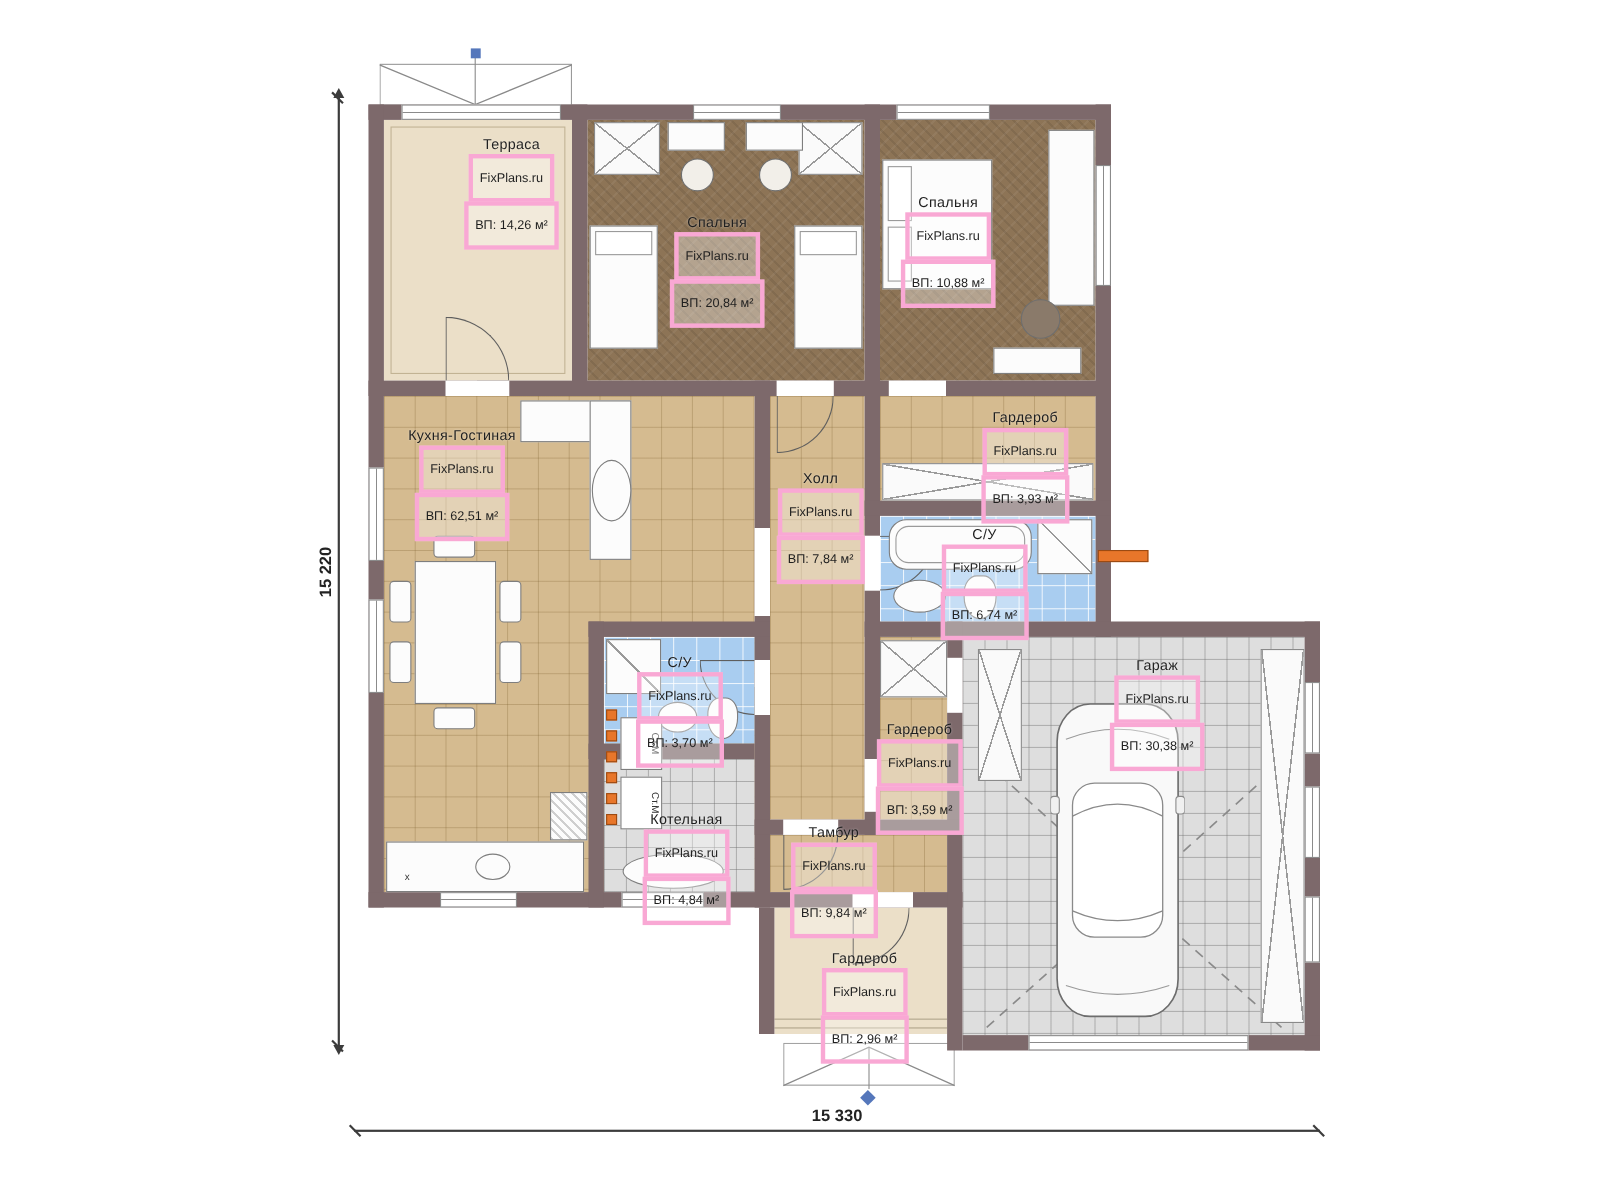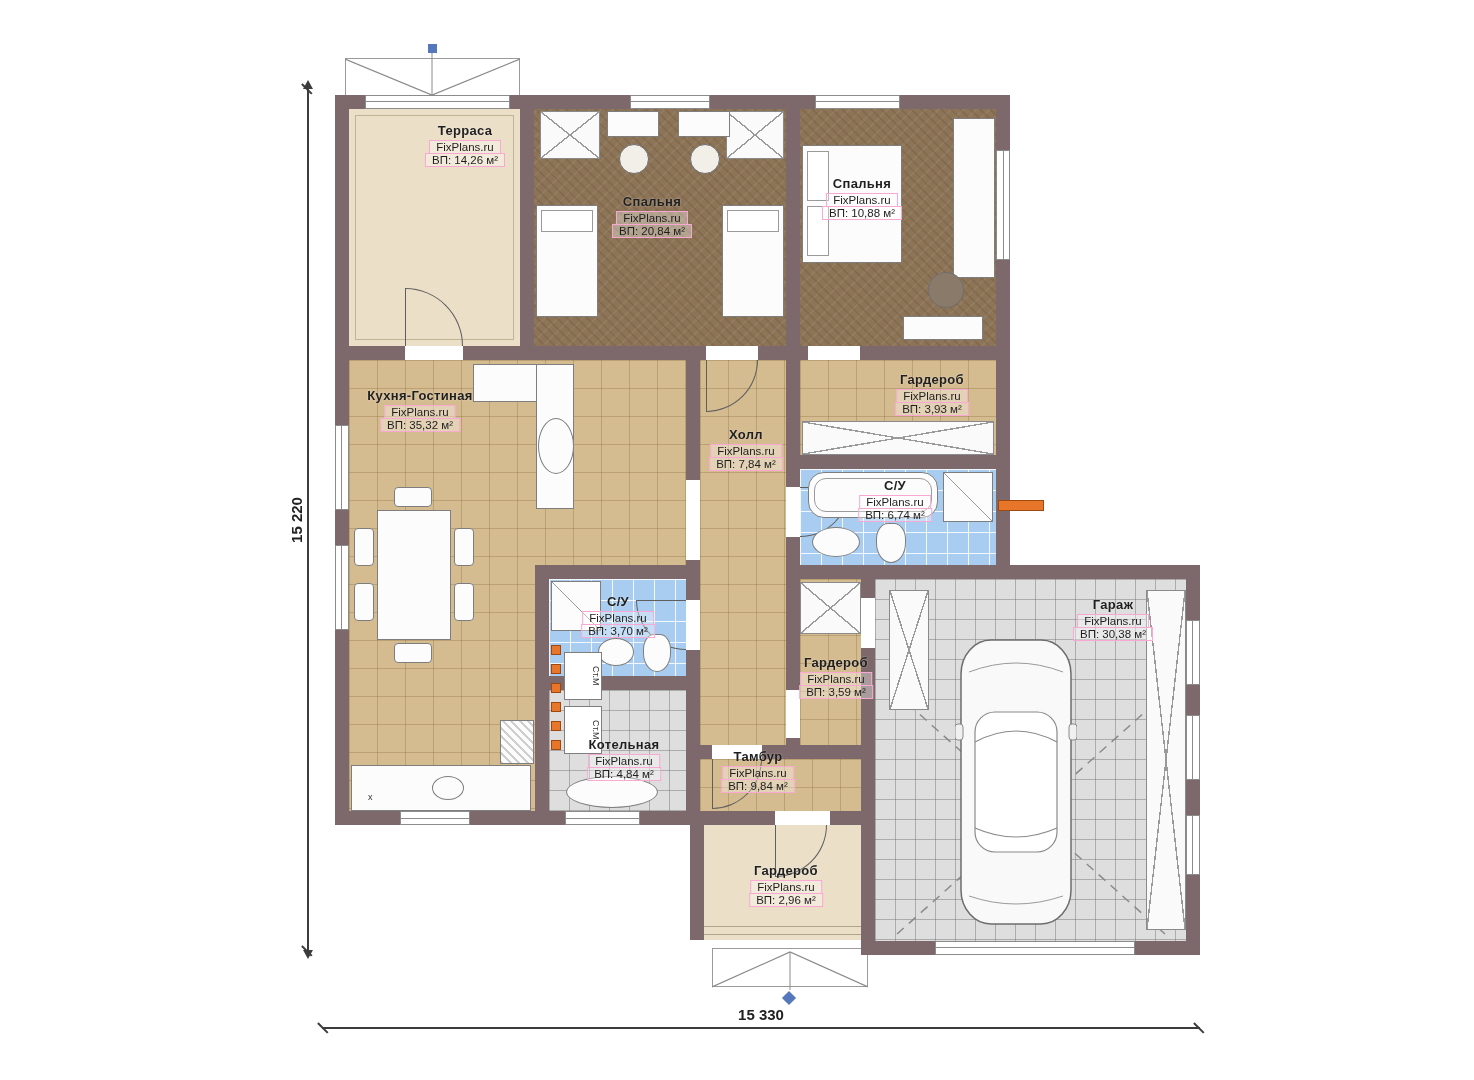--- a/index.html
+++ b/index.html
@@ -39,22 +39,22 @@
     background-image:
       linear-gradient(to top right,transparent calc(50% - .7px),#9a9a9a calc(50% - .7px),#9a9a9a calc(50% + .7px),transparent calc(50% + .7px)),
       linear-gradient(to bottom right,transparent calc(50% - .7px),#9a9a9a calc(50% - .7px),#9a9a9a calc(50% + .7px),transparent calc(50% + .7px));}
   .round{border-radius:50%;}
   .chair{position:absolute;width:28px;height:28px;border-radius:50%;background:#f2efe9;border:1px solid #6f6f6f;z-index:6;}
   .dot{position:absolute;width:8px;height:8px;background:#e8762a;border:1px solid #9c4a12;z-index:7;}
   .washer{position:absolute;background:#fff;border:1px solid #7e7e7e;z-index:7;
     writing-mode:vertical-rl;text-align:center;font-size:9px;color:#333;box-sizing:border-box;}
   
   .rlabel{position:absolute;transform:translateX(-50%);text-align:center;z-index:9;}
-  .rname{font-weight:bold;font-size:13px;letter-spacing:.3px;white-space:nowrap;text-shadow:0 0 2px rgba(255,255,255,.5);text-align:center;}
-  .rbox{border:1px solid #f9a8d4;font-size:11.5px;padding:0 6px;margin:2px auto 0;
+  .rname{font-weight:normal;font-size:13px;letter-spacing:.3px;white-space:nowrap;text-shadow:0 0 2px rgba(255,255,255,.5);text-align:center;}
+  .rbox{border:4px solid #f9a8d4;font-size:11.5px;padding:12px 6px;margin:2px auto 0;
         background:rgba(255,255,255,.34);white-space:nowrap;display:table;}
   .rbox + .rbox{margin-top:-1px;}
   
   .dim-line{position:absolute;background:#3c3c3c;z-index:2;}
   .dim-text{position:absolute;font-weight:bold;font-size:15px;color:#222;z-index:2;white-space:nowrap;}
   .tick{position:absolute;width:14px;height:1.5px;background:#3c3c3c;transform:rotate(45deg);z-index:2;}
   .tiny{position:absolute;font-size:9px;color:#333;z-index:8;}
   svg{display:block;}
 </style>
 </head>
@@ -248,21 +248,21 @@
     <div class="rbox">ВП: 20,84 м²</div>
   </div>
   <div class="rlabel" style="left:862px;top:176px;">
     <div class="rname">Спальня</div>
     <div class="rbox">FixPlans.ru</div>
     <div class="rbox">ВП: 10,88 м²</div>
   </div>
   <div class="rlabel" style="left:420px;top:388px;">
     <div class="rname">Кухня-Гостиная</div>
     <div class="rbox">FixPlans.ru</div>
-    <div class="rbox">ВП: 35,32 м²</div>
+    <div class="rbox">ВП: 62,51 м²</div>
   </div>
   <div class="rlabel" style="left:746px;top:427px;">
     <div class="rname">Холл</div>
     <div class="rbox">FixPlans.ru</div>
     <div class="rbox">ВП: 7,84 м²</div>
   </div>
   <div class="rlabel" style="left:932px;top:372px;">
     <div class="rname">Гардероб</div>
     <div class="rbox">FixPlans.ru</div>
     <div class="rbox">ВП: 3,93 м²</div>
@@ -285,21 +285,21 @@
   <div class="rlabel" style="left:624px;top:737px;">
     <div class="rname">Котельная</div>
     <div class="rbox">FixPlans.ru</div>
     <div class="rbox">ВП: 4,84 м²</div>
   </div>
   <div class="rlabel" style="left:758px;top:749px;">
     <div class="rname">Тамбур</div>
     <div class="rbox">FixPlans.ru</div>
     <div class="rbox">ВП: 9,84 м²</div>
   </div>
-  <div class="rlabel" style="left:1113px;top:597px;">
+  <div class="rlabel" style="left:1052px;top:597px;">
     <div class="rname">Гараж</div>
     <div class="rbox">FixPlans.ru</div>
     <div class="rbox">ВП: 30,38 м²</div>
   </div>
   <div class="rlabel" style="left:786px;top:863px;">
     <div class="rname">Гардероб</div>
     <div class="rbox">FixPlans.ru</div>
     <div class="rbox">ВП: 2,96 м²</div>
   </div>
 

